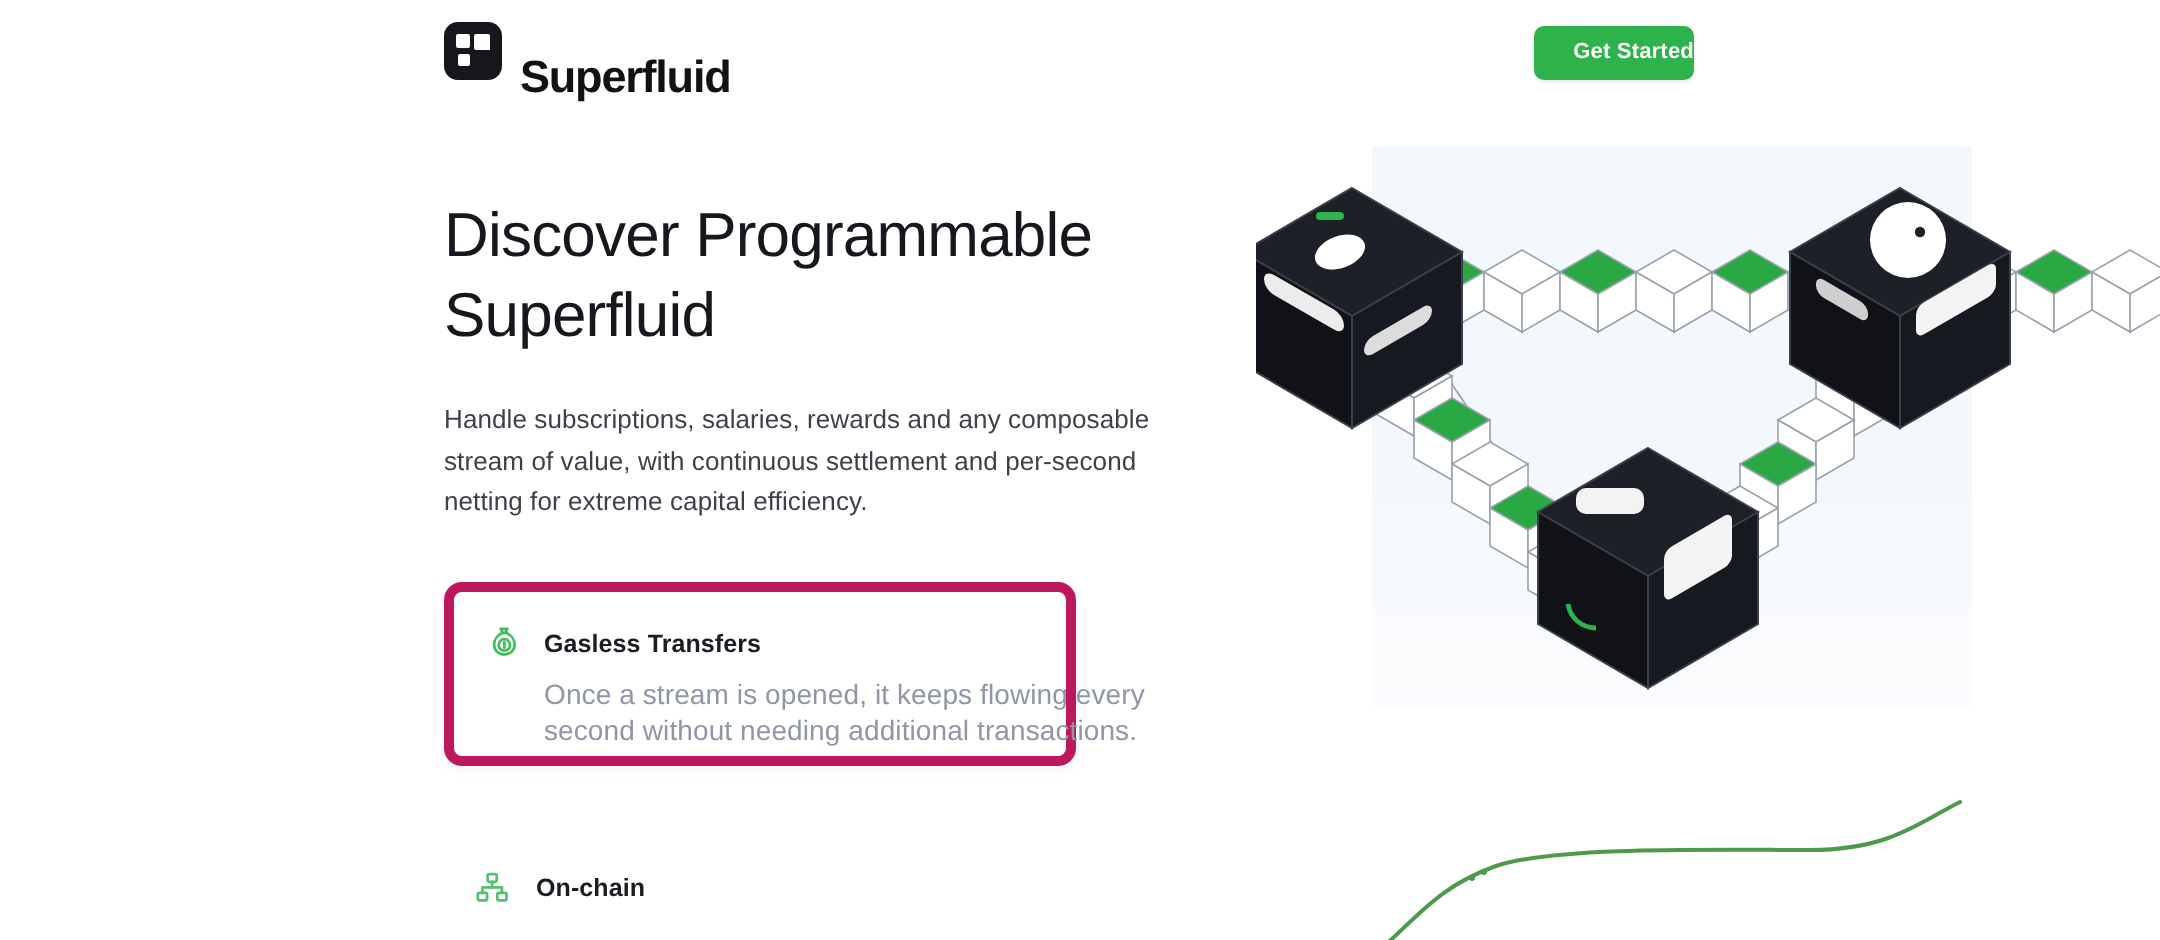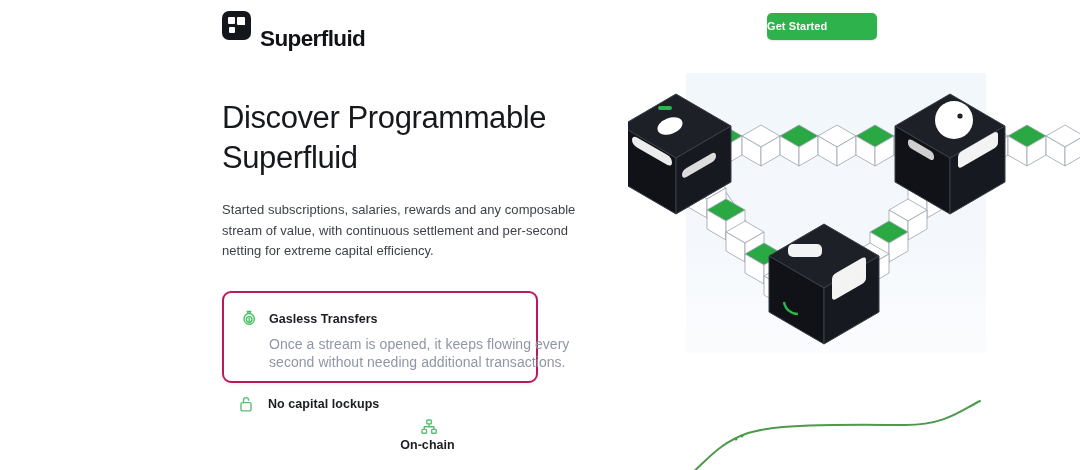--- a/index.html
+++ b/index.html
@@ -82,34 +82,34 @@
     color: #111216;
     white-space: nowrap;
     line-height: 1;
     margin-top: 28px;
   }
 
   #get-started-btn {
     position: absolute;
     left: 767px;
     top: 13px;
-    width: 110px;
+    width: 80px;
     height: 27px;
     border: none;
     border-radius: 5px;
     background: #2EB24C;
     color: #ffffff;
     font-family: "Liberation Sans", sans-serif;
     font-size: 11px;
     font-weight: 700;
     letter-spacing: 0.1px;
     cursor: pointer;
     line-height: 27px;
     padding: 0;
-    text-align: left;
+    text-align: right;
     box-shadow: 0 1px 2px rgba(0,0,0,0.10);
   }
 
   
   #hero-left {
     position: absolute;
     left: 222px;
     top: 98px;
     width: 400px;
   }
@@ -133,21 +133,21 @@
   }
 
   
   #feature-card {
     position: absolute;
     left: 222px;
     top: 291px;
     width: 316px;
     height: 92px;
     background: #ffffff;
-    border: 2px solid #be185d;
+    border: 5px solid #be185d;
     border-radius: 9px;
     box-shadow: 0 2px 7px rgba(20,22,30,0.045);
   }
 
   #feature-card .card-icon {
     position: absolute;
     left: 14px;
     top: 16px;
     width: 22px;
     height: 22px;
@@ -177,21 +177,21 @@
   
   .feature-row {
     position: absolute;
     left: 222px;
     display: flex;
     align-items: center;
     height: 24px;
     width: 400px;
   }
   #feature-row-1 { top: 392px; }
-  #feature-row-2 { top: 416px; flex-direction: column; }
+  #feature-row-2 { top: 432px; }
 
   .feature-row .row-icon {
     width: 22px;
     height: 22px;
     margin-left: 13px;
     flex: none;
   }
   .feature-row .row-label {
     margin-left: 11px;
     font-size: 12.5px;
@@ -241,45 +241,36 @@
         <span class="sq-d"></span>
       </div>
       <div id="logo-wordmark">Superfluid</div>
     </div>
 
     <button id="get-started-btn">Get Started</button>
   </div>
 
   <div id="hero-left">
     <h1 id="hero-title">Discover Programmable Superfluid</h1>
-    <p id="hero-sub">Started subscriptions, salaries, rewards and any composable stream of value, with continuous settlement and per-second netting for extreme capital efficiency.</p>
+    <p id="hero-sub">Handle subscriptions, salaries, rewards and any composable stream of value, with continuous settlement and per-second netting for extreme capital efficiency.</p>
   </div>
 
   <div id="feature-card">
     <span class="card-icon">
       <svg width="22" height="22" viewBox="0 0 24 24" fill="none" stroke="#3FBF5B" stroke-width="1.5" stroke-linecap="round" stroke-linejoin="round">
         <path d="M10.2 2.6h3.6l-1 2.3h-1.6z"></path>
         <path d="M11 4.9c-2.4 1.1-4.4 3.6-4.4 6.4 0 3.1 2.5 5.3 5.6 5.3s5.6-2.2 5.6-5.3c0-2.8-2-5.3-4.4-6.4"></path>
         <circle cx="12.2" cy="11.4" r="3.1"></circle>
         <path d="M12.2 9.9v3"></path>
       </svg>
     </span>
     <div class="card-title">Gasless Transfers</div>
     <div class="card-desc">Once a stream is opened, it keeps flowing every second without needing additional transactions.</div>
   </div>
 
-  <div class="feature-row" id="feature-row-1">
-    <span class="row-icon">
-      <svg width="22" height="22" viewBox="0 0 24 24" fill="none" stroke="#56C072" stroke-width="1.5" stroke-linecap="round" stroke-linejoin="round">
-        <rect x="6.5" y="10.5" width="11" height="9" rx="1.6"></rect>
-        <path d="M9.3 10.5V7.8a2.8 2.8 0 0 1 5.6 0"></path>
-      </svg>
-    </span>
-    <span class="row-label">No capital lockups</span>
-  </div>
 
   <div class="feature-row" id="feature-row-2">
     <span class="row-icon">
       <svg width="22" height="22" viewBox="0 0 24 24" fill="none" stroke="#56C072" stroke-width="1.5" stroke-linecap="round" stroke-linejoin="round">
         <rect x="9.6" y="4.4" width="5" height="4.2" rx="0.9"></rect>
         <rect x="4.3" y="14.6" width="5" height="4.2" rx="0.9"></rect>
         <rect x="14.9" y="14.6" width="5" height="4.2" rx="0.9"></rect>
         <path d="M12.1 8.6v3.1"></path>
         <path d="M6.8 14.6v-2.9h10.6v2.9"></path>
       </svg>

